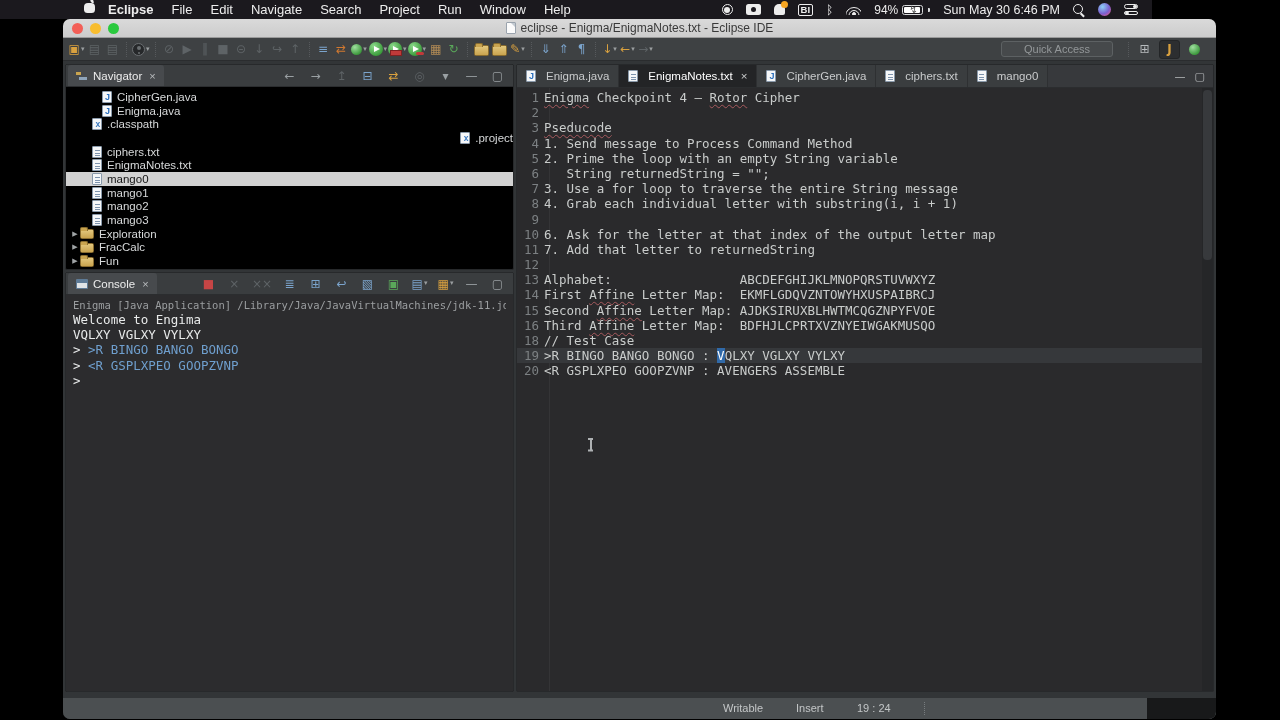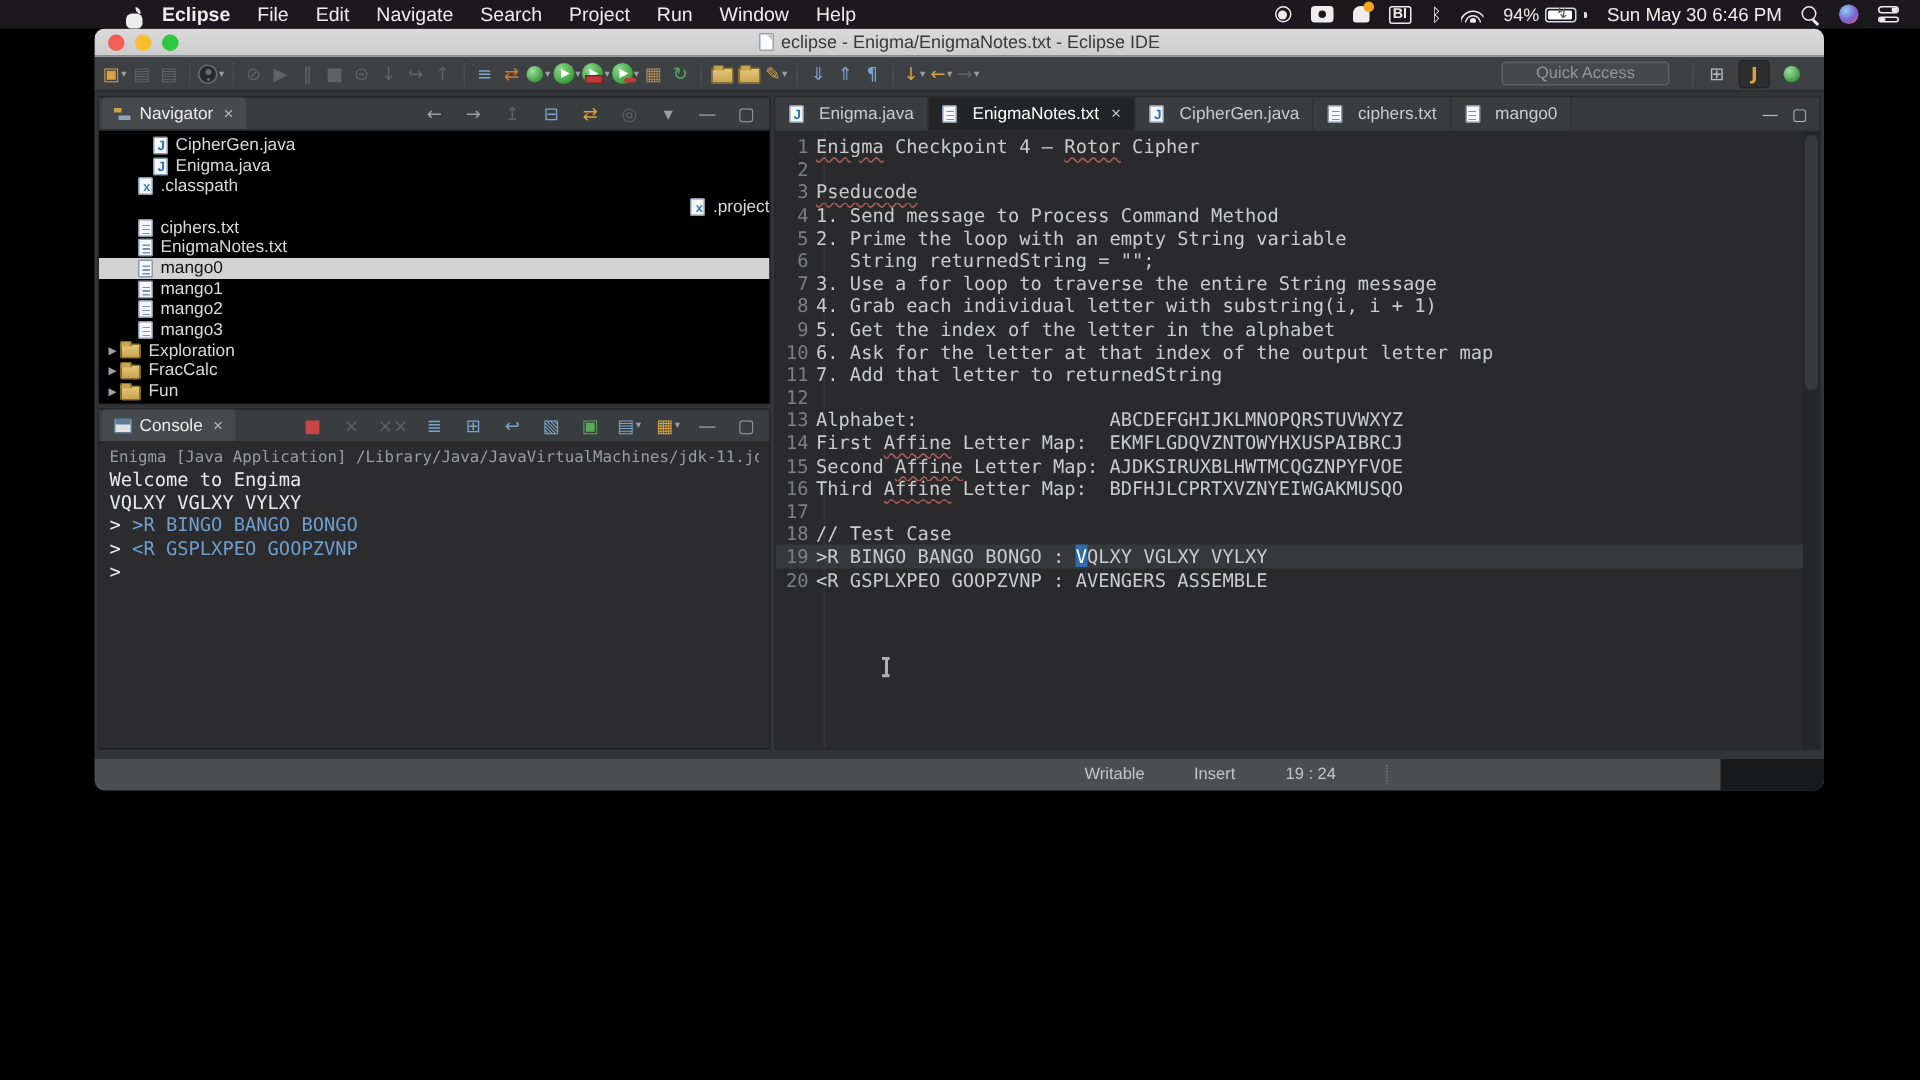--- a/index.html
+++ b/index.html
@@ -1,21 +1,21 @@
 <!DOCTYPE html>
 <html><head>
 <meta charset="utf-8">
 <title>eclipse - Enigma/EnigmaNotes.txt - Eclipse IDE</title>
 <style>
   *{margin:0;padding:0;box-sizing:border-box}
   html,body{width:1280px;height:720px;background:#000;overflow:hidden;font-family:"Liberation Sans",sans-serif}
 
   
-  .menubar{position:absolute;left:0;top:0;width:1280px;height:19px;background:#1b191e;
-    display:flex;align-items:flex-end;color:#ededed;font-size:13px;z-index:60;padding-left:84px}
+  .menubar{position:absolute;left:0;top:0;width:1152px;height:19px;background:#1b191e;
+    display:flex;align-items:flex-start;color:#ededed;font-size:13px;z-index:60;padding-left:84px}
   .menubar .apple{width:11px;height:13px;position:relative;margin-right:4px}
   .menubar .apple::before{content:"";position:absolute;left:0;top:3px;width:11px;height:10px;background:#ededed;border-radius:4px 4px 3.5px 3.5px}
   .menubar .apple::after{content:"";position:absolute;right:1px;top:-1px;width:4px;height:4px;background:#ededed;border-radius:0 100% 0 100%;transform:rotate(10deg)}
   .mitem{padding:0 9px;line-height:19px;white-space:nowrap}
   .mitem.app{font-weight:700}
   .mright{margin-left:auto;display:flex;align-items:center;gap:13px;padding-right:14px;height:19px}
   .rec{width:11px;height:11px;border:1.5px solid #ededed;border-radius:50%;position:relative}
   .rec::after{content:"";position:absolute;inset:1.5px;background:#ededed;border-radius:50%}
   .cam{width:15px;height:11px;background:#ededed;border-radius:2.5px;position:relative}
   .cam::after{content:"";position:absolute;left:5px;top:3px;width:5px;height:5px;border-radius:50%;background:#1b191e}
@@ -37,21 +37,21 @@
   .mag{width:12px;height:12px;position:relative}
   .mag::before{content:"";position:absolute;left:0;top:0;width:8px;height:8px;border:1.5px solid #ededed;border-radius:50%}
   .mag::after{content:"";position:absolute;right:0px;bottom:0px;width:5px;height:1.6px;background:#ededed;transform:rotate(45deg)}
   .siri{width:13px;height:13px;border-radius:50%;background:radial-gradient(circle at 35% 30%,#8bd0f7,#7a5fd0 55%,#e85a8a 90%)}
   .cc{display:flex;flex-direction:column;gap:2px}
   .cc b{width:14px;height:4.5px;border:1px solid #ededed;border-radius:3px;position:relative;display:block}
   .cc b.r1::after{content:"";position:absolute;right:0;top:0;width:4px;height:2.5px;background:#ededed;border-radius:2px}
   .cc b.r2::after{content:"";position:absolute;left:0;top:0;width:4px;height:2.5px;background:#ededed;border-radius:2px}
 
   
-  .window{position:absolute;left:63px;top:19px;width:1153px;height:508px;background:#323537;border-radius:7px;overflow:hidden}
+  .window{position:absolute;left:63px;top:19px;width:1153px;height:700px;background:#323537;border-radius:7px;overflow:hidden}
   .titlebar{height:19px;background:linear-gradient(#dadada,#cccccc);display:flex;align-items:center;justify-content:center;position:relative;color:#393939;font-size:12px;border-bottom:1px solid #9a9a9a}
   .lights{position:absolute;left:9px;display:flex;gap:7px}
   .light{width:11px;height:11px;border-radius:50%}
   .l-close{background:#f35f57}.l-min{background:#f8bd2f}.l-zoom{background:#2ac93e}
   .tdoc{width:10px;height:12px;background:#fbfbfb;border:1px solid #9aa3ad;border-radius:1px;margin-right:5px;position:relative}
   .tdoc::after{content:"";position:absolute;right:0;top:0;border:2.5px solid;border-color:#c3cad1 #c3cad1 transparent transparent}
 
   
   .toolbar{height:23px;background:#3e4143;border-bottom:1px solid #2a2c2e;display:flex;align-items:center;padding:0 5px;gap:1px}
   .tico{height:19px;min-width:17px;display:inline-flex;align-items:center;justify-content:center;font-family:"DejaVu Sans",sans-serif;font-size:12px;border-radius:3px}
@@ -512,29 +512,28 @@
         <div class="gline"></div>
         <div class="edtext" id="ed-lines">
             <div class="eline"><span class="num">1</span><span><span class="sp">Enigma</span><span> Checkpoint 4 – </span><span class="sp">Rotor</span><span> Cipher</span></span></div>
             <div class="eline"><span class="num">2</span><span> </span></div>
             <div class="eline"><span class="num">3</span><span><span class="sp">Pseducode</span></span></div>
             <div class="eline"><span class="num">4</span><span><span>1. Send message to Process Command Method</span></span></div>
             <div class="eline"><span class="num">5</span><span><span>2. Prime the loop with an empty String variable</span></span></div>
             <div class="eline"><span class="num">6</span><span><span>   String returnedString = "";</span></span></div>
             <div class="eline"><span class="num">7</span><span><span>3. Use a for loop to traverse the entire String message</span></span></div>
             <div class="eline"><span class="num">8</span><span><span>4. Grab each individual letter with substring(i, i + 1)</span></span></div>
-            <div class="eline"><span class="num">9</span><span><span>5. Get the index of the letter in the alphabet</span></span></div>
+            <div class="eline"><span class="num">9</span></div>
             <div class="eline"><span class="num">10</span><span><span>6. Ask for the letter at that index of the output letter map</span></span></div>
             <div class="eline"><span class="num">11</span><span><span>7. Add that letter to returnedString</span></span></div>
             <div class="eline"><span class="num">12</span><span> </span></div>
             <div class="eline"><span class="num">13</span><span><span>Alphabet:                 ABCDEFGHIJKLMNOPQRSTUVWXYZ</span></span></div>
             <div class="eline"><span class="num">14</span><span><span>First </span><span class="sp">Affine</span><span> Letter Map:  EKMFLGDQVZNTOWYHXUSPAIBRCJ</span></span></div>
             <div class="eline"><span class="num">15</span><span><span>Second </span><span class="sp">Affine</span><span> Letter Map: AJDKSIRUXBLHWTMCQGZNPYFVOE</span></span></div>
             <div class="eline"><span class="num">16</span><span><span>Third </span><span class="sp">Affine</span><span> Letter Map:  BDFHJLCPRTXVZNYEIWGAKMUSQO</span></span></div>
-            <div class="eline"><span class="num">17</span><span> </span></div>
             <div class="eline"><span class="num">18</span><span><span>// Test Case</span></span></div>
             <div class="eline cur"><span class="num">19</span><span><span>&gt;R BINGO BANGO BONGO : </span><span class="selch">V</span><span>QLXY VGLXY VYLXY</span></span></div>
             <div class="eline"><span class="num">20</span><span><span>&lt;R GSPLXPEO GOOPZVNP : AVENGERS ASSEMBLE</span></span></div>
           </div>
         <div class="vsb">
             <div class="vthumb"></div>
           </div>
         <div class="ibeam"></div>
       </div>
     </div>

